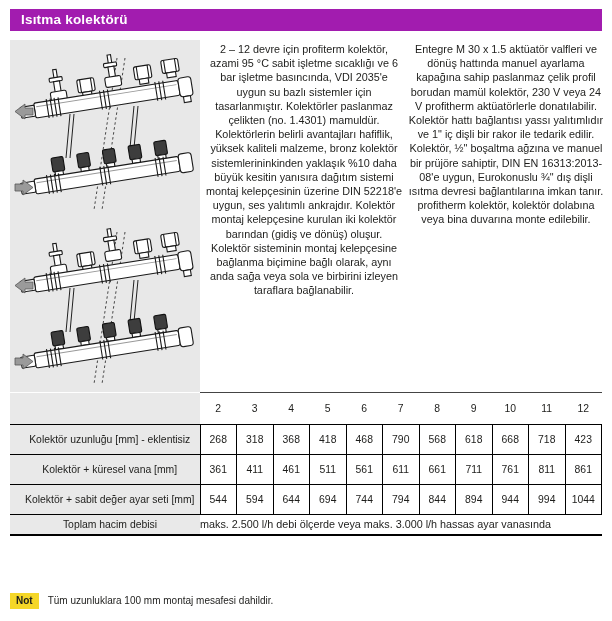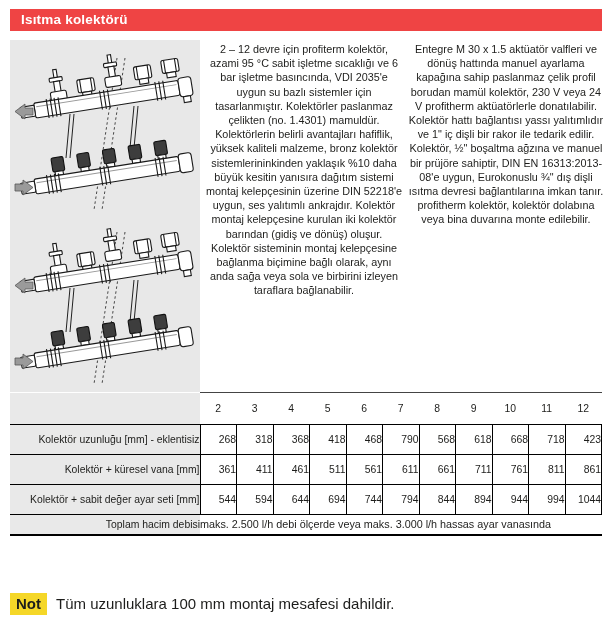--- a/index.html
+++ b/index.html
@@ -3,21 +3,21 @@
 <meta charset="utf-8">
 <style>
   * { margin:0; padding:0; box-sizing:border-box; }
   html,body { background:#ffffff; }
   .page {
     position:relative; width:612px; height:621px; background:#ffffff;
     font-family:"Liberation Sans", sans-serif; color:#1d1d1b; overflow:hidden;
   }
   .title-bar {
     position:absolute; left:10px; top:9px; width:592px; height:22px;
-    background:#ef4444; color:#ffffff; font-weight:bold; font-size:13.5px;
+    background:#a21caf; color:#ffffff; font-weight:bold; font-size:13.5px;
     line-height:22px; padding-left:11px; letter-spacing:0.2px;
   }
   .illustration-panel {
     position:absolute; left:10px; top:40px; width:190px; height:352px;
     background:#e8e8e8;
   }
   .illustration-panel svg { position:absolute; left:4px; }
   .ill-1 { top:8px; }
   .ill-2 { top:182px; }
   .desc-col {
@@ -32,28 +32,28 @@
     font-size:10.4px; color:#1d1d1b;
   }
   table.spec col.lab { width:190px; }
   table.spec th, table.spec td { font-weight:normal; padding:0; }
   table.spec thead th { height:32px; text-align:center; vertical-align:middle;
     border-bottom:1px solid #000; }
   table.spec thead th.num { border-top:1px solid #444; }
   table.spec thead th.corner { background:#e9e9e9; border-bottom:1px solid #000; }
   table.spec tbody td { height:30px; vertical-align:middle; }
   table.spec td.label {
-    background:#e9e9e9; text-align:right; padding-left:10px;
+    background:#e9e9e9; text-align:center; padding-left:10px;
     border-top:1px solid #000; border-bottom:1px solid #000; border-right:1px solid #000;
   }
-  table.spec td.num { border:1px solid #000; text-align:right;margin-top:33px; }
+  table.spec td.num { border:1px solid #000; text-align:center;margin-top:33px; }
   table.spec tr.flow td { height:20px; border-bottom:2px solid #000; }
   table.spec tr.flow td.label { border-right:none; }
   table.spec td.merged { border-top:1px solid #000; font-size:10.8px; }
-  .note { position:absolute; left:10px; top:593px; font-size:15px; }
+  .note { position:absolute; left:10px; top:593px; font-size:10px; }
   .note-badge {
     display:inline-block; background:#f5d728; font-weight:bold;
     padding:2px 6px 3px 6px; margin-right:9px; color:#1d1d1b;
   }
   .note-text { color:#1d1d1b; }
 </style>
 </head>
 <body>
 
 <div class="page">

